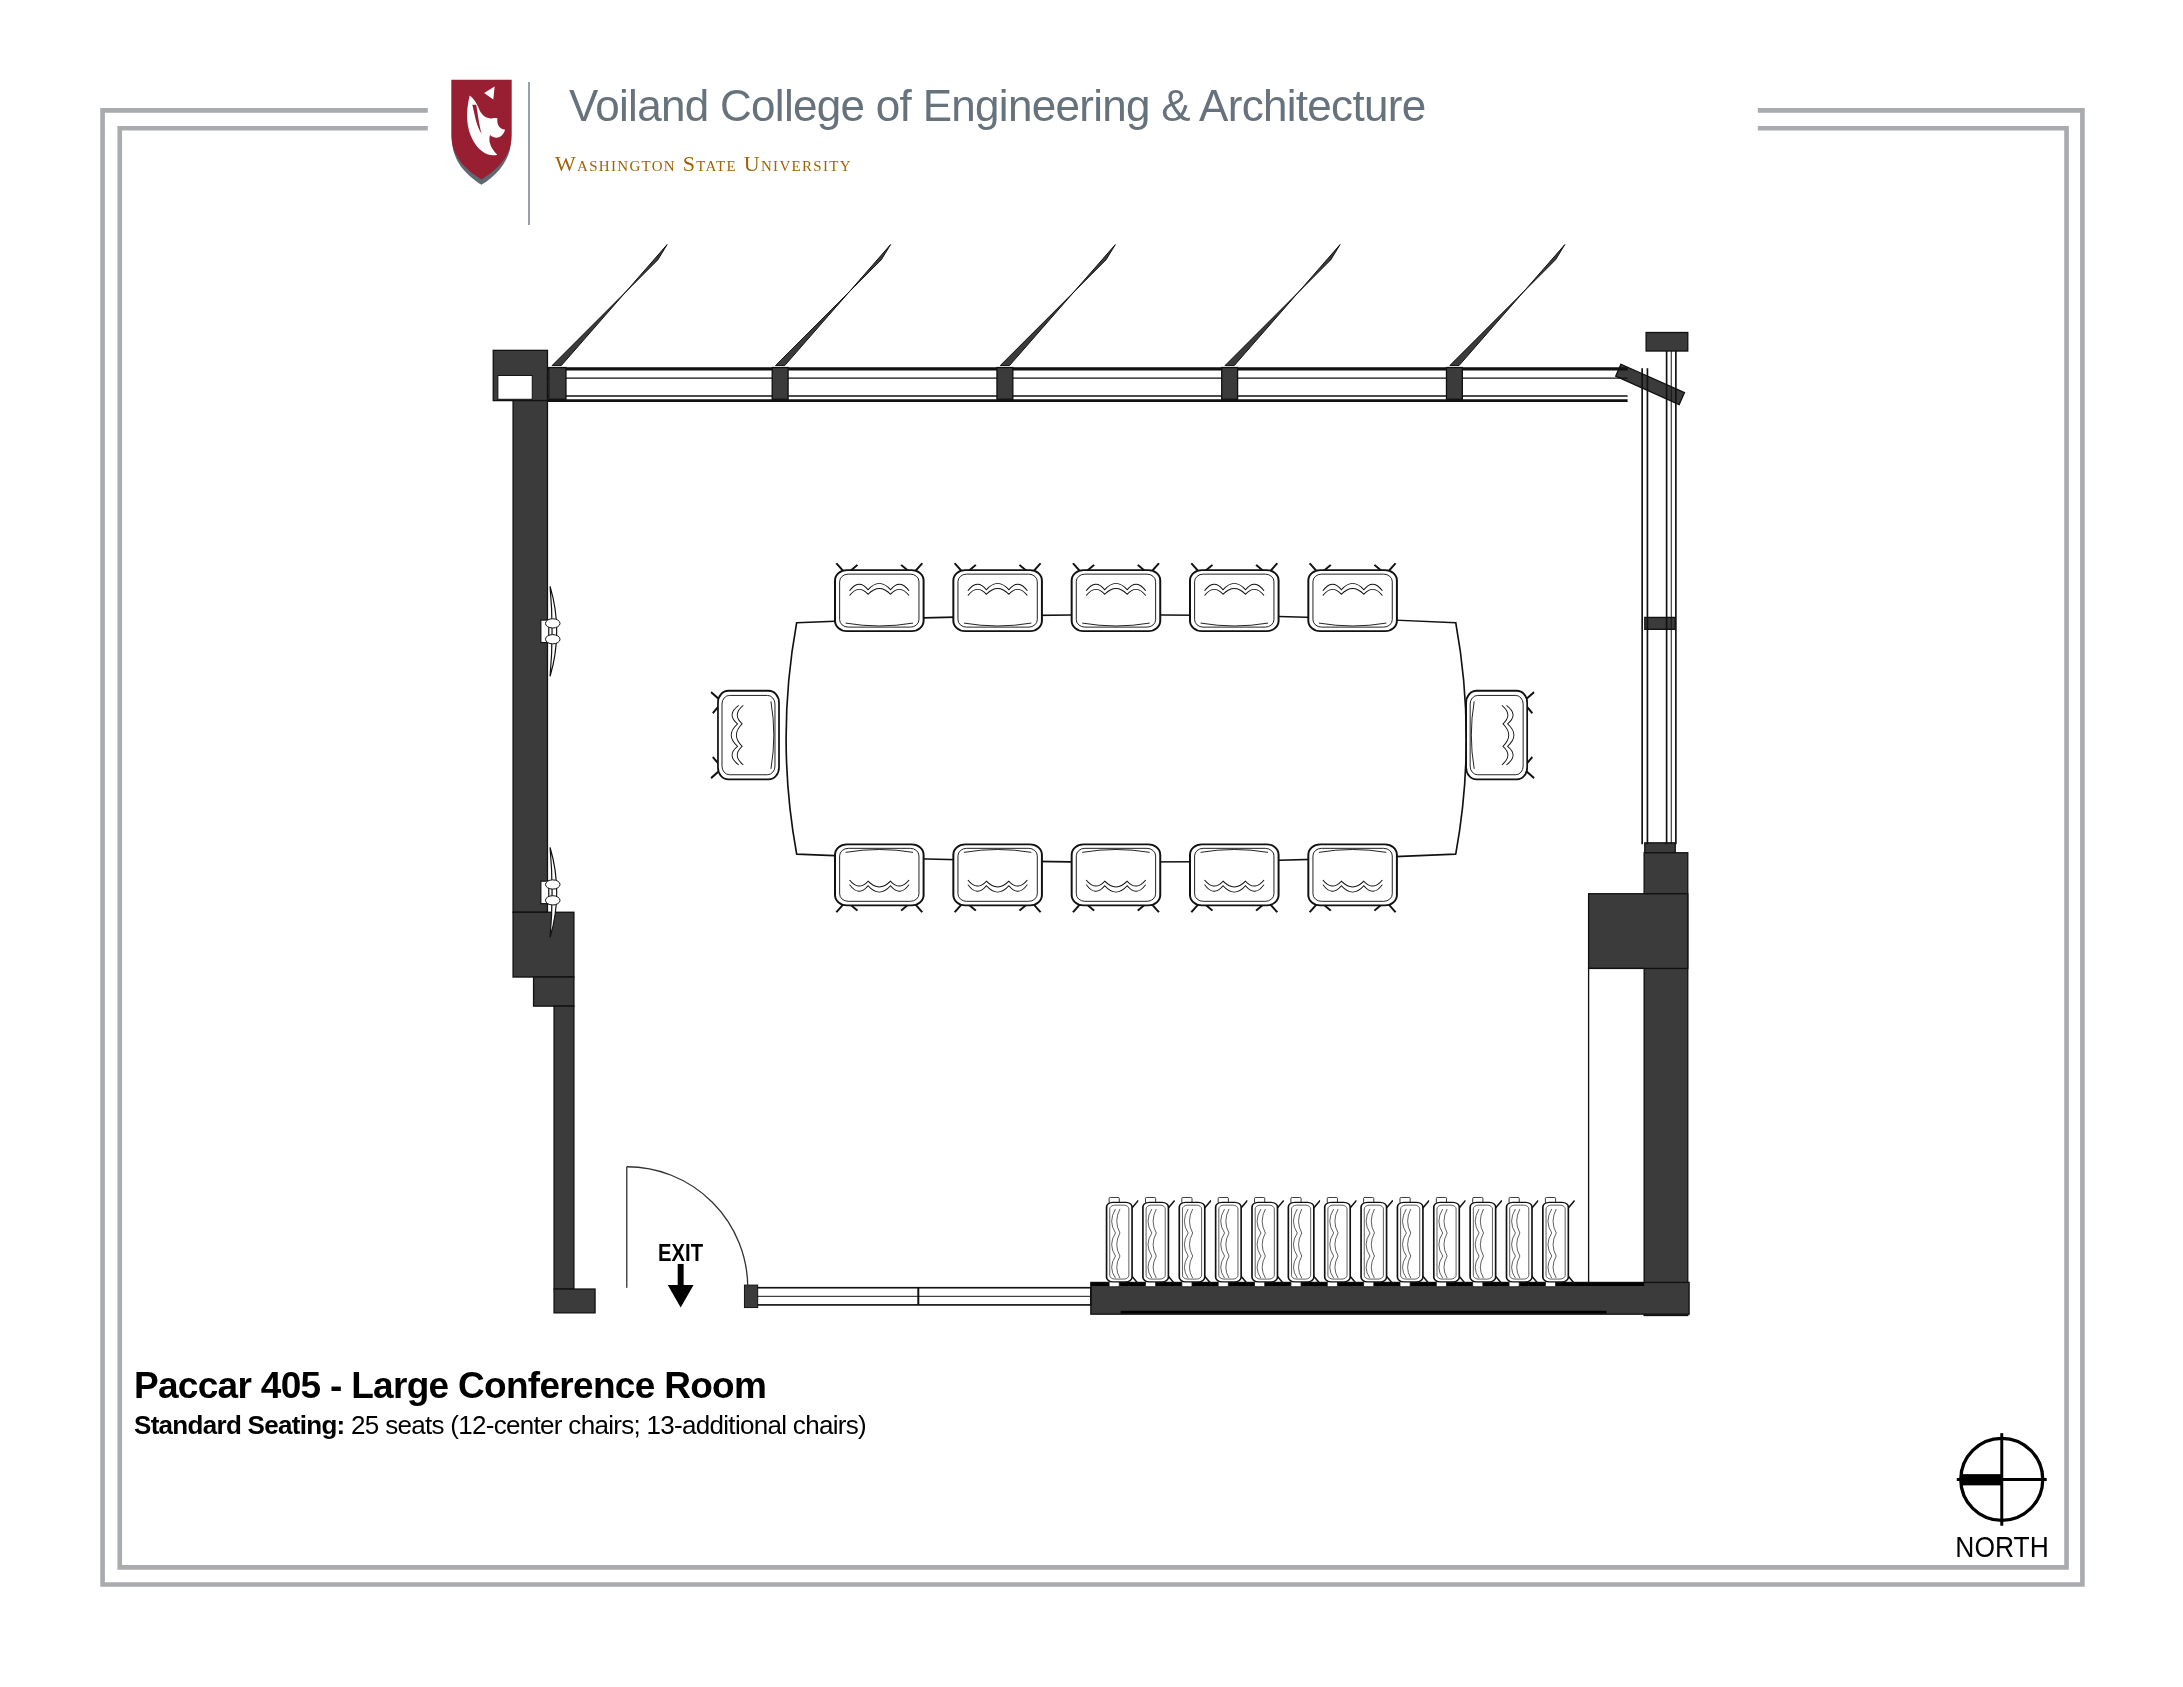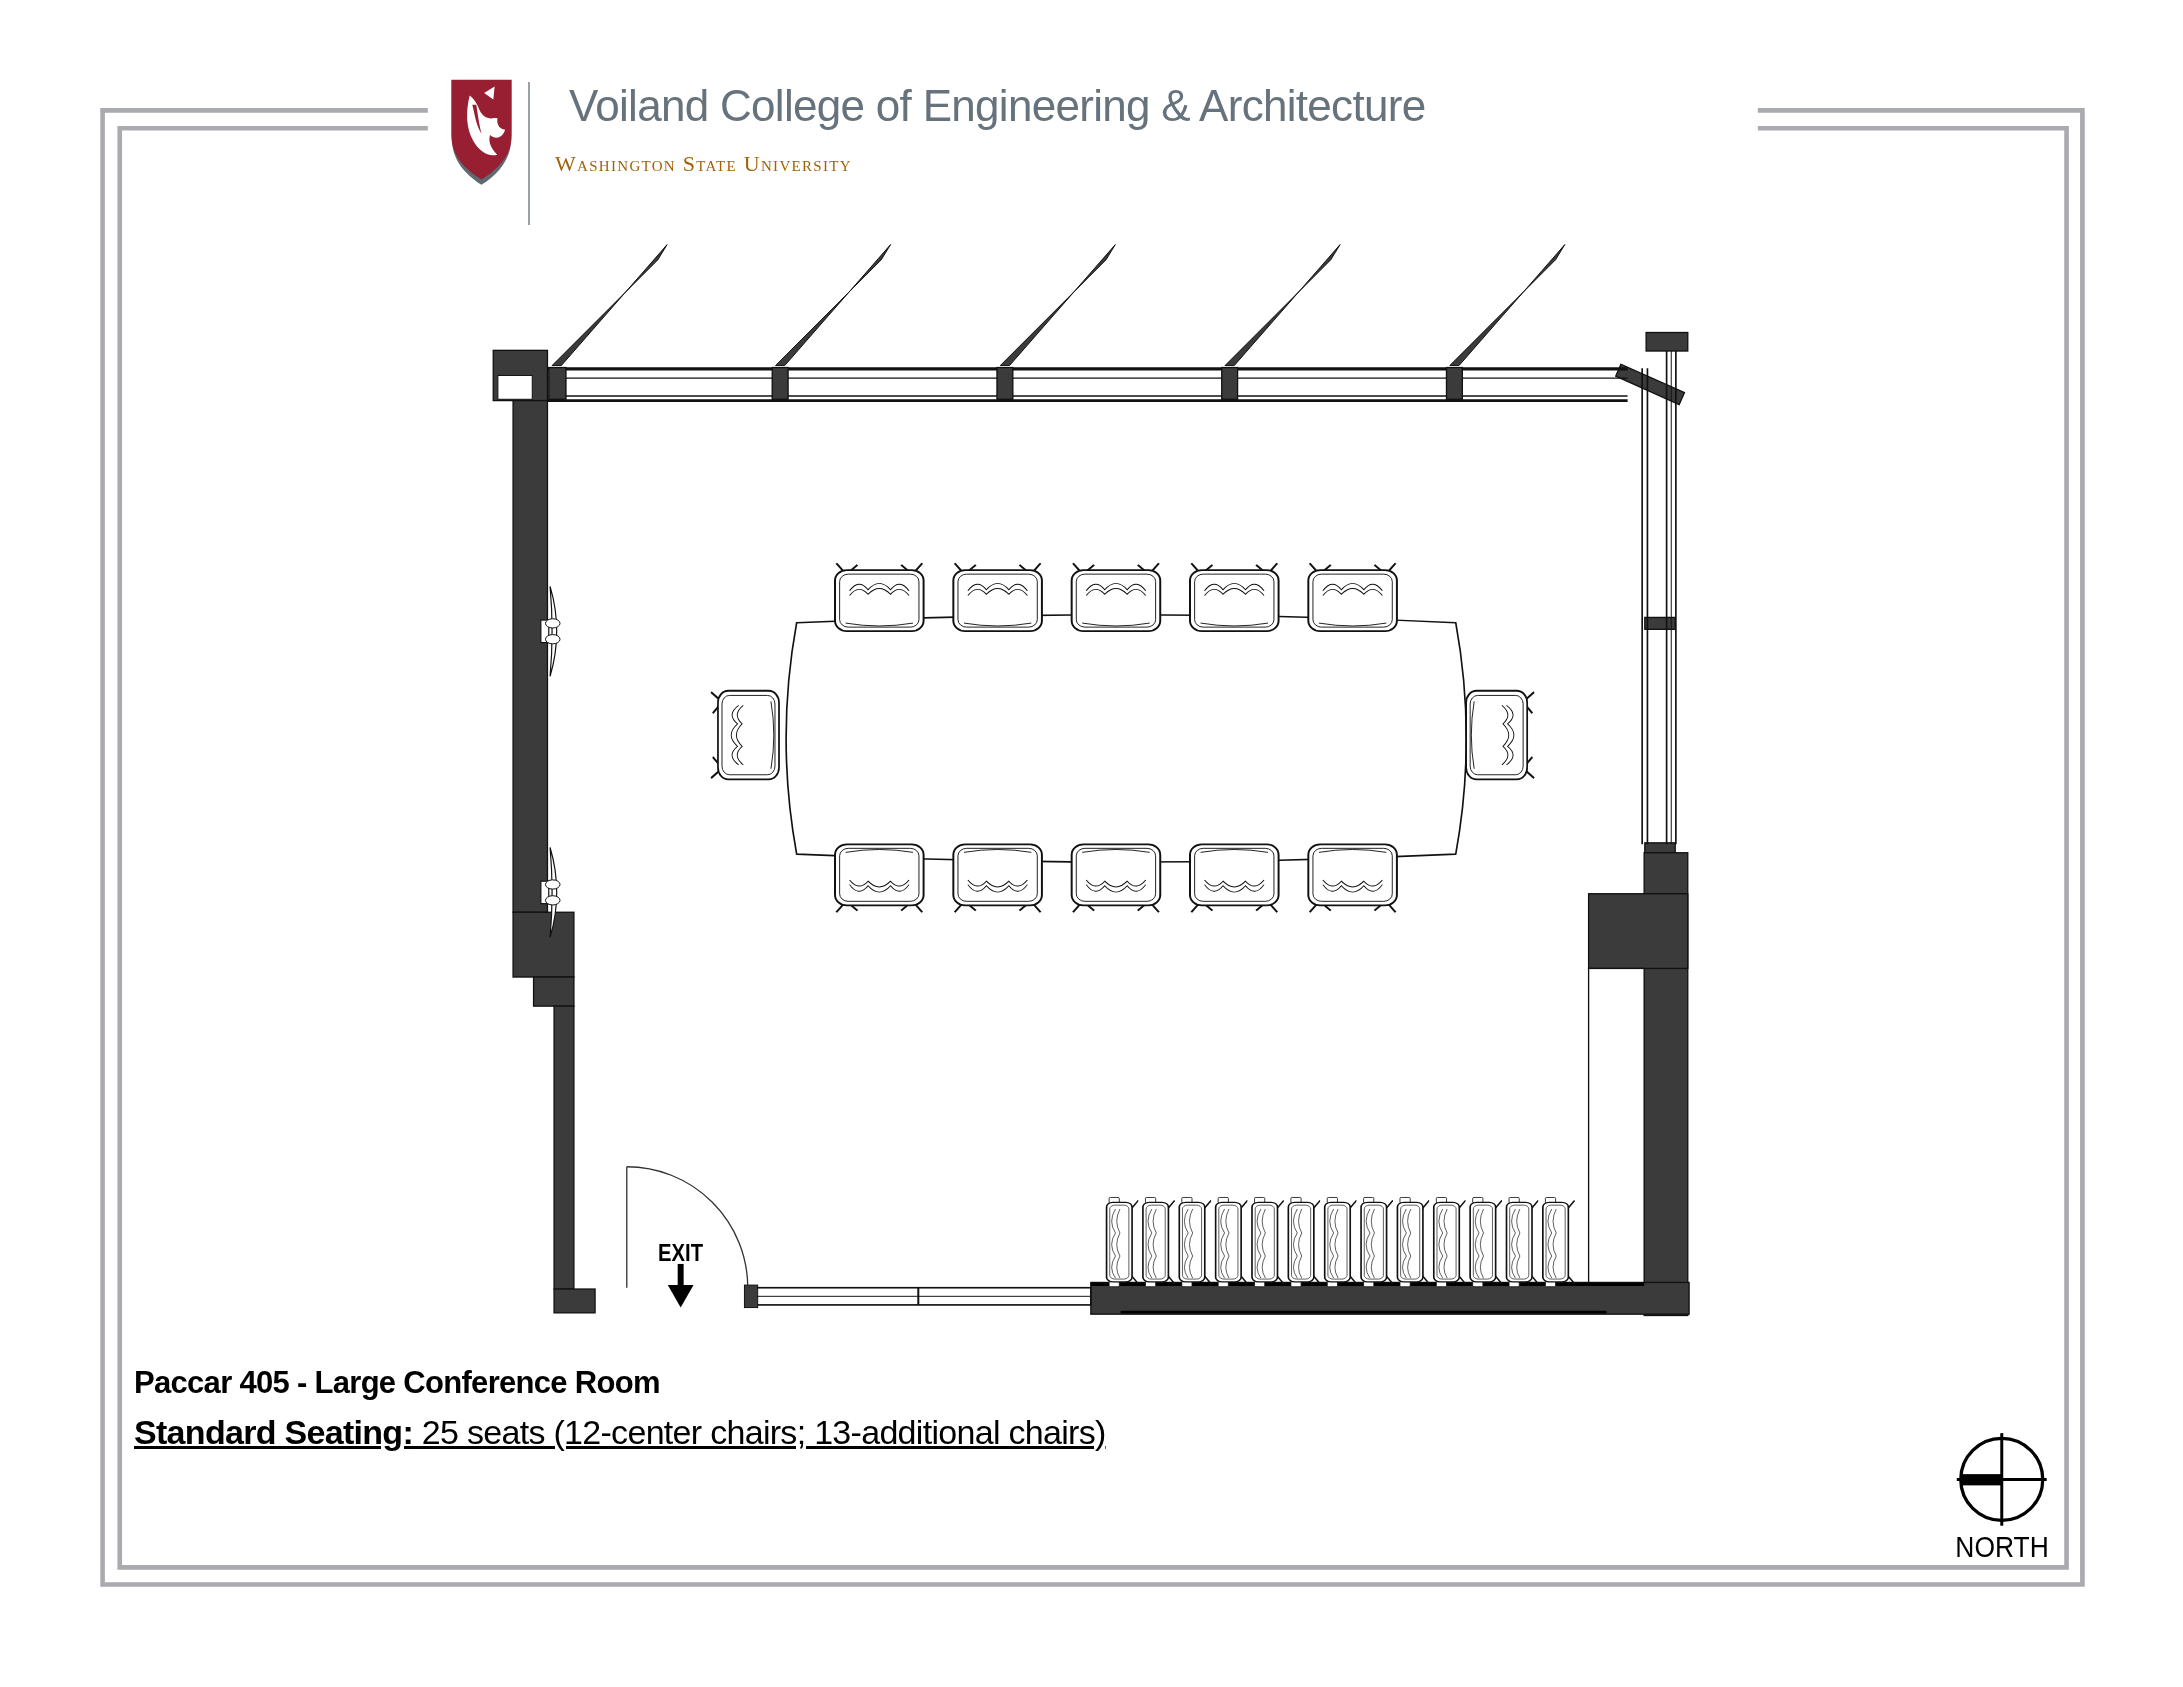--- a/index.html
+++ b/index.html
@@ -11,22 +11,22 @@
   .college-title{left:569px;top:81px;font-size:44px;letter-spacing:-0.7px;color:#66727c;white-space:nowrap;}
   .wsu-wordmark{left:555px;top:151px;font-family:"Liberation Serif",serif;font-variant:small-caps;
                 font-size:22px;letter-spacing:1.3px;color:#a16207;white-space:nowrap;}
   .logo-divider{left:528px;top:82px;width:2px;height:143px;background:#9aa1a6;}
   
   .exit-label{left:641px;top:1240px;width:79px;text-align:center;font-size:23px;font-weight:bold;
               letter-spacing:0px;transform:scaleX(.88);}
   .north-label{left:1949px;top:1530px;width:106px;text-align:center;font-size:30px;transform:scaleX(.88);}
   
   .titleblock{left:134px;top:1365px;width:992px;letter-spacing:-0.7px;}
-  .tb-title{font-size:31px;font-weight:bold;margin:0 0 12px 0;}
-  .tb-line{font-size:34px;margin:0 0 10.6px 0;text-decoration:underline;}
+  .tb-title{font-size:37px;font-weight:bold;margin:0 0 3px 0;}
+  .tb-line{font-size:26px;margin:0 0 10.6px 0;}
   .tb-line b{font-weight:bold;}
   .tb-note{font-size:26px;margin:30px 0 0 0;}
   
   .footer{right:102px;top:1614px;font-size:26.4px;color:#5d6b76;white-space:nowrap;}
   .footer .brand{font-weight:bold;}
   .footer .sep{font-weight:bold;padding:0 5.3px;}
   .footer .dept{font-style:italic;}
 </style>
 </head>
 <body>

